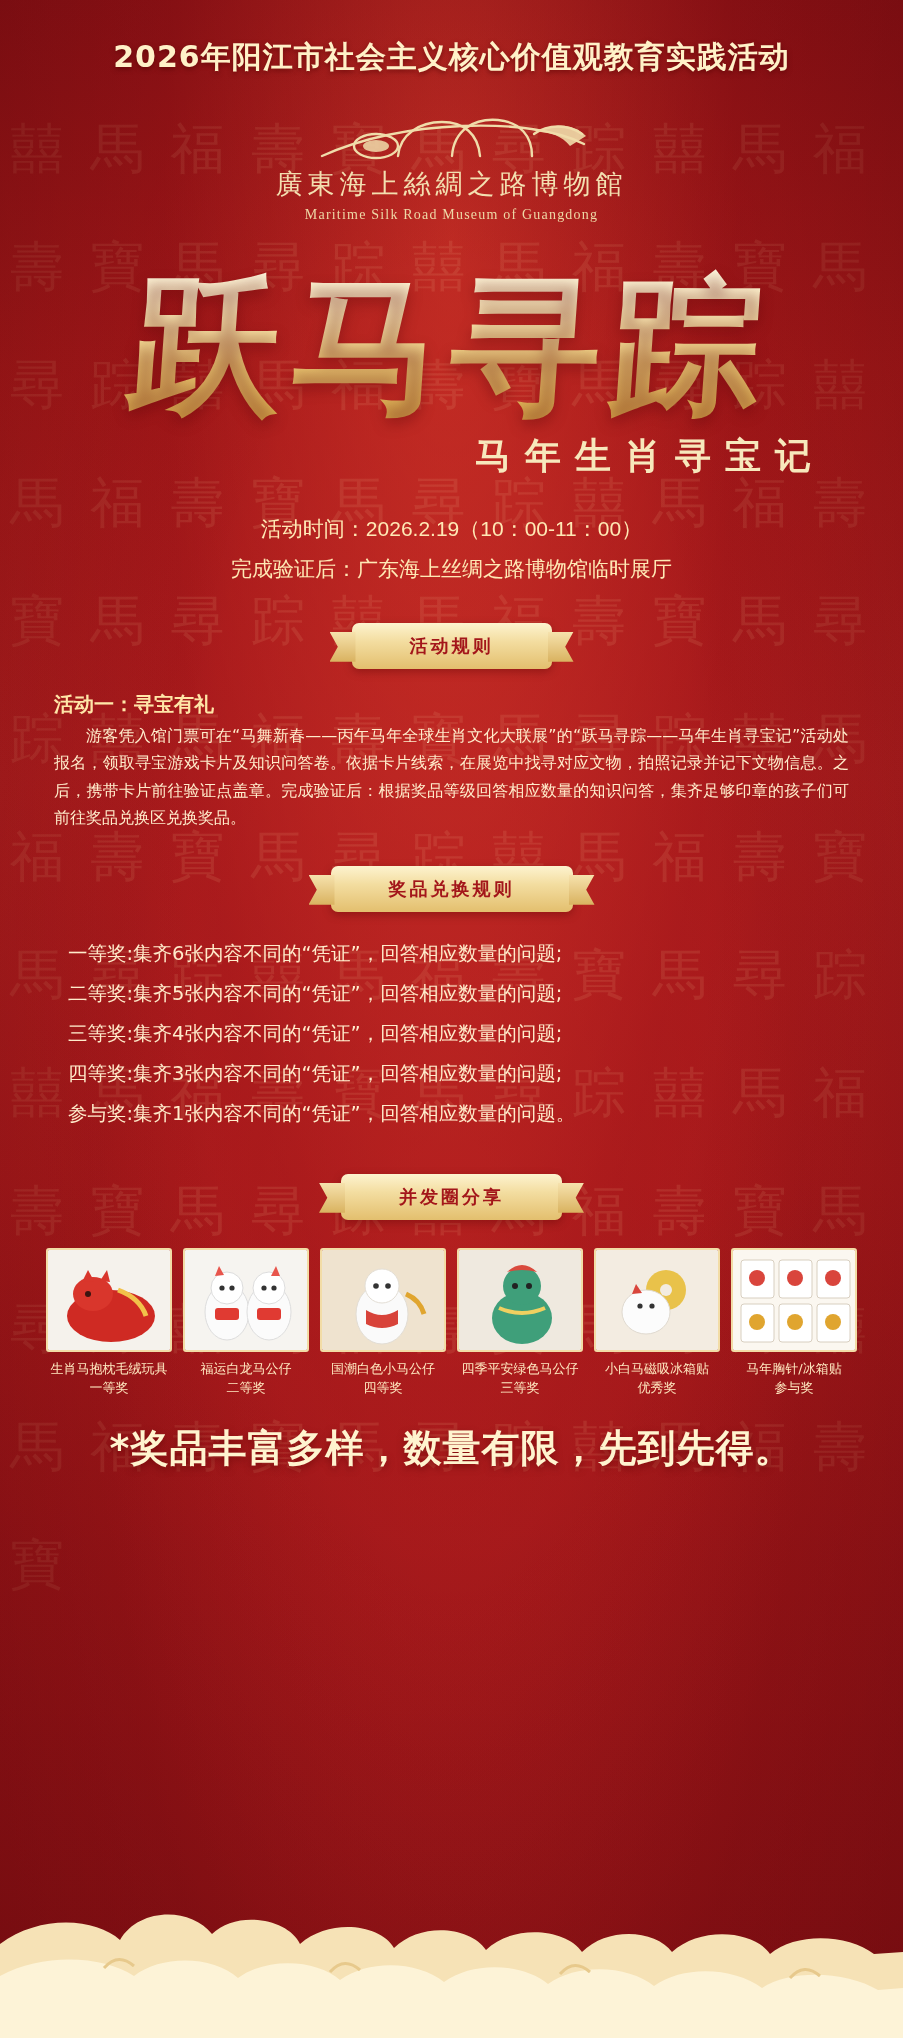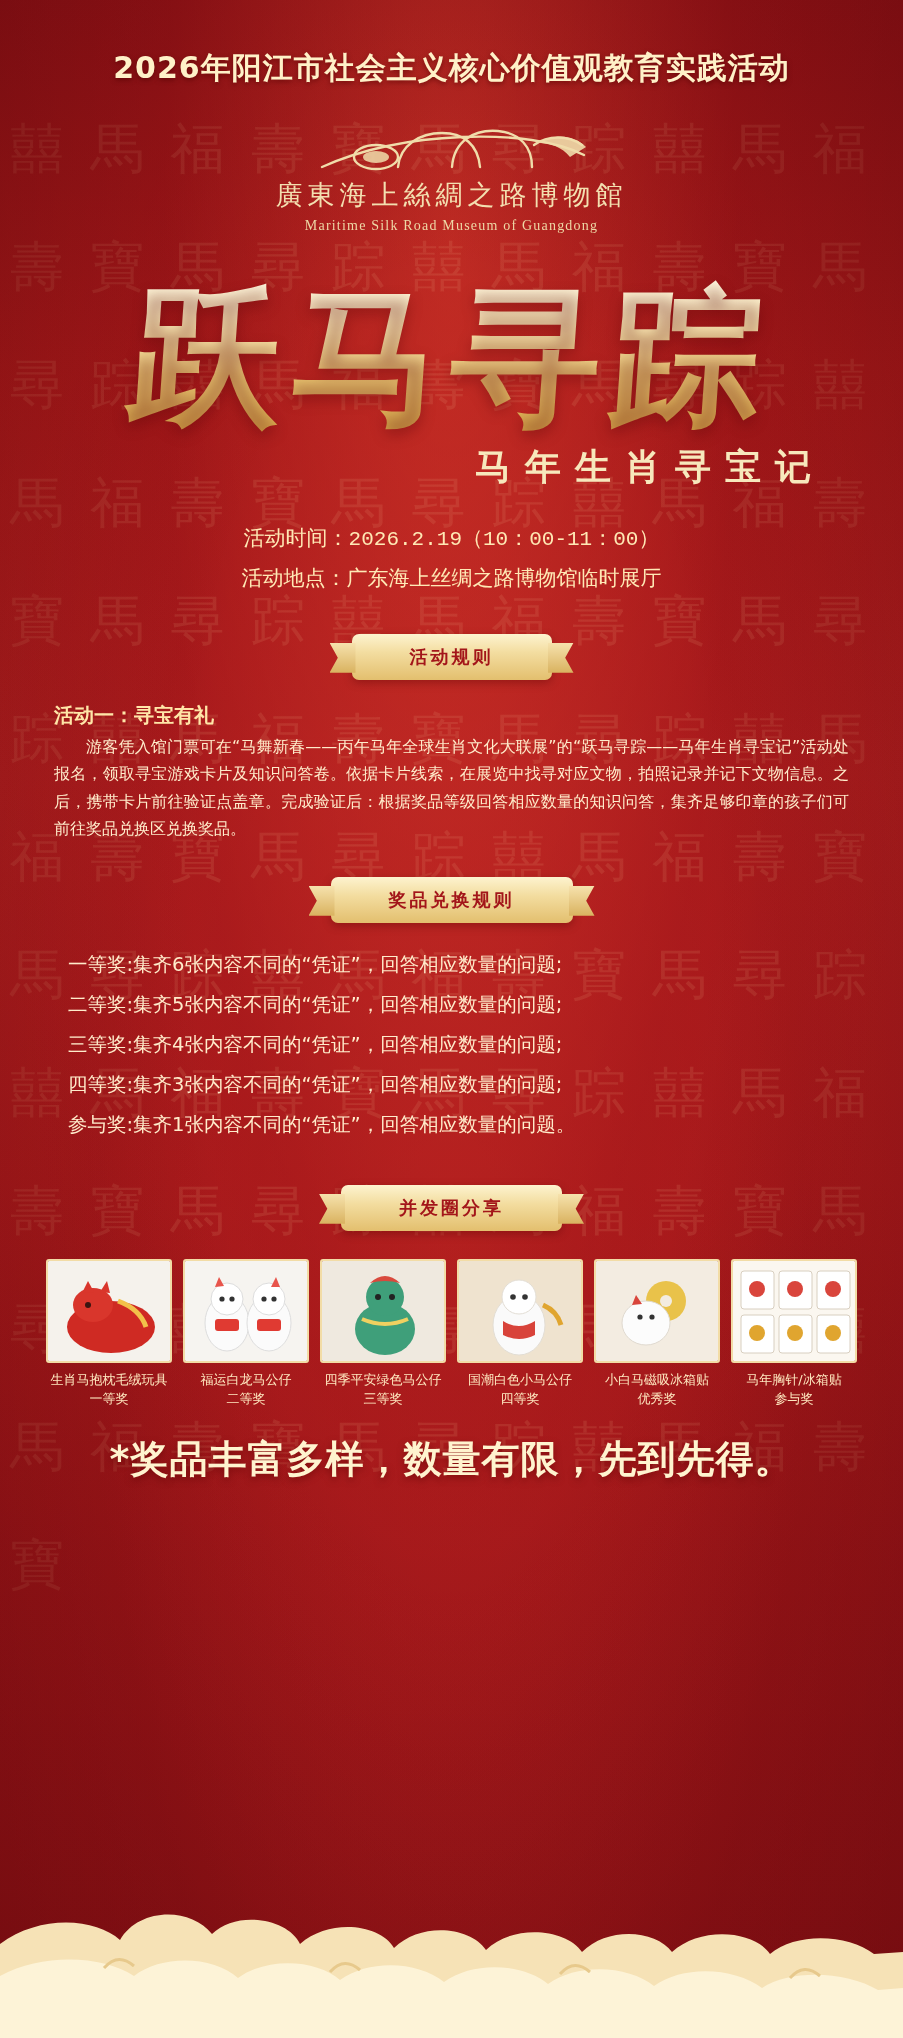--- a/index.html
+++ b/index.html
@@ -47,21 +47,21 @@
     inset: 0;
     background: radial-gradient(ellipse at 50% 45%, rgba(0,0,0,0) 40%, rgba(90,6,10,0.45) 100%);
     pointer-events: none;
   }
 
   .content { position: relative; z-index: 3; }
 
   
   .top-title {
     text-align: center;
-    padding-top: 48px;
+    padding-top: 37px;
     font-size: 30px;
     font-weight: bold;
     letter-spacing: 1px;
     color: #fff1c8;
     text-shadow: 0 2px 5px rgba(80,0,0,0.6);
     font-family: "DejaVu Sans", sans-serif;
   }
 
   .museum-logo {
     margin-top: 26px;
@@ -110,21 +110,21 @@
     color: #f7e8bc;
     font-family: "DejaVu Sans", sans-serif;
   }
 
   .meta {
     margin-top: 28px;
     text-align: center;
     color: #ffe9b5;
     font-size: 21px;
     line-height: 1.9;
-    font-family: Liberation Mono, monospace;
+    font-family: Liberation Sans, sans-serif;
   }
 
   
   .banner-wrap { text-align: center; margin: 34px 0 22px; }
   .banner {
     display: inline-block;
     position: relative;
     padding: 11px 58px;
     border-radius: 7px;
     background: linear-gradient(180deg, #fdf3cf 0%, #f3dda0 40%, #e3bf6e 100%);
@@ -255,21 +255,21 @@
       </svg>
       <div class="museum-cn">廣東海上絲綢之路博物館</div>
       <div class="museum-en">Maritime Silk Road Museum of Guangdong</div>
     </div>
 
     <div class="brush-title">跃马寻踪</div>
     <div class="brush-sub">马年生肖寻宝记</div>
 
     <div class="meta">
       <div>活动时间：2026.2.19（10：00-11：00）</div>
-      <div>活动地点：广东海上丝绸之路博物馆临时展厅</div>
+      <div>完成验证后：广东海上丝绸之路博物馆临时展厅</div>
     </div>
 
     <div class="banner-wrap">
       <span class="banner">活动规则</span>
     </div>
 
     <div class="body-block">
       <div class="rule-head">活动一：寻宝有礼</div>
       <p class="rule-para">游客凭入馆门票可在“马舞新春——丙午马年全球生肖文化大联展”的“跃马寻踪——马年生肖寻宝记”活动处报名，领取寻宝游戏卡片及知识问答卷。依据卡片线索，在展览中找寻对应文物，拍照记录并记下文物信息。之后，携带卡片前往验证点盖章。完成验证后：根据奖品等级回答相应数量的知识问答，集齐足够印章的孩子们可前往奖品兑换区兑换奖品。</p>
     </div>
@@ -330,50 +330,50 @@
         </div>
         <div class="gift-caption">
           <div>福运白龙马公仔</div>
           <div>二等奖</div>
         </div>
       </div>
 
       <div class="gift">
         <div class="gift-photo">
           <svg width="126" height="104" viewBox="0 0 126 104">
+            <rect width="126" height="104" fill="#efe3cf"></rect>
+            <ellipse cx="60" cy="64" rx="26" ry="30" fill="#fafafa" stroke="#e2ddd4"></ellipse>
+            <circle cx="60" cy="36" r="17" fill="#fff" stroke="#e2ddd4"></circle>
+            <circle cx="54" cy="36" r="2.8" fill="#333"></circle>
+              <circle cx="66" cy="36" r="2.8" fill="#333"></circle>
+            <path d="M44 60 q16 10 32 0 l0 14 q-16 8 -32 0 z" fill="#d8433a"></path>
+            <path d="M84 44 q14 6 18 20" stroke="#e0a52f" stroke-width="5" fill="none"></path>
+          </svg>
+        </div>
+        <div class="gift-caption">
+          <div>国潮白色小马公仔</div>
+          <div>四等奖</div>
+        </div>
+      </div>
+
+      <div class="gift">
+        <div class="gift-photo">
+          <svg width="126" height="104" viewBox="0 0 126 104">
             <rect width="126" height="104" fill="#efe9df"></rect>
             <ellipse cx="63" cy="68" rx="30" ry="26" fill="#3f9f7a"></ellipse>
             <circle cx="63" cy="36" r="19" fill="#3f9f7a"></circle>
             <path d="M48 22 q15 -14 30 0 q-15 -4 -30 0 z" fill="#d94a3d"></path>
             <circle cx="56" cy="36" r="3" fill="#222"></circle>
               <circle cx="70" cy="36" r="3" fill="#222"></circle>
             <path d="M40 58 q23 10 46 0" stroke="#f0d060" stroke-width="4" fill="none"></path>
           </svg>
         </div>
         <div class="gift-caption">
           <div>四季平安绿色马公仔</div>
           <div>三等奖</div>
-        </div>
-      </div>
-
-      <div class="gift">
-        <div class="gift-photo">
-          <svg width="126" height="104" viewBox="0 0 126 104">
-            <rect width="126" height="104" fill="#efe3cf"></rect>
-            <ellipse cx="60" cy="64" rx="26" ry="30" fill="#fafafa" stroke="#e2ddd4"></ellipse>
-            <circle cx="60" cy="36" r="17" fill="#fff" stroke="#e2ddd4"></circle>
-            <circle cx="54" cy="36" r="2.8" fill="#333"></circle>
-              <circle cx="66" cy="36" r="2.8" fill="#333"></circle>
-            <path d="M44 60 q16 10 32 0 l0 14 q-16 8 -32 0 z" fill="#d8433a"></path>
-            <path d="M84 44 q14 6 18 20" stroke="#e0a52f" stroke-width="5" fill="none"></path>
-          </svg>
-        </div>
-        <div class="gift-caption">
-          <div>国潮白色小马公仔</div>
-          <div>四等奖</div>
         </div>
       </div>
 
       <div class="gift">
         <div class="gift-photo">
           <svg width="126" height="104" viewBox="0 0 126 104">
             <rect width="126" height="104" fill="#f3ece1"></rect>
             <circle cx="70" cy="40" r="20" fill="#e9c24a"></circle>
             <circle cx="70" cy="40" r="6" fill="#f3ece1"></circle>
             <ellipse cx="50" cy="62" rx="24" ry="22" fill="#fcfcfc" stroke="#e0dad0"></ellipse>

